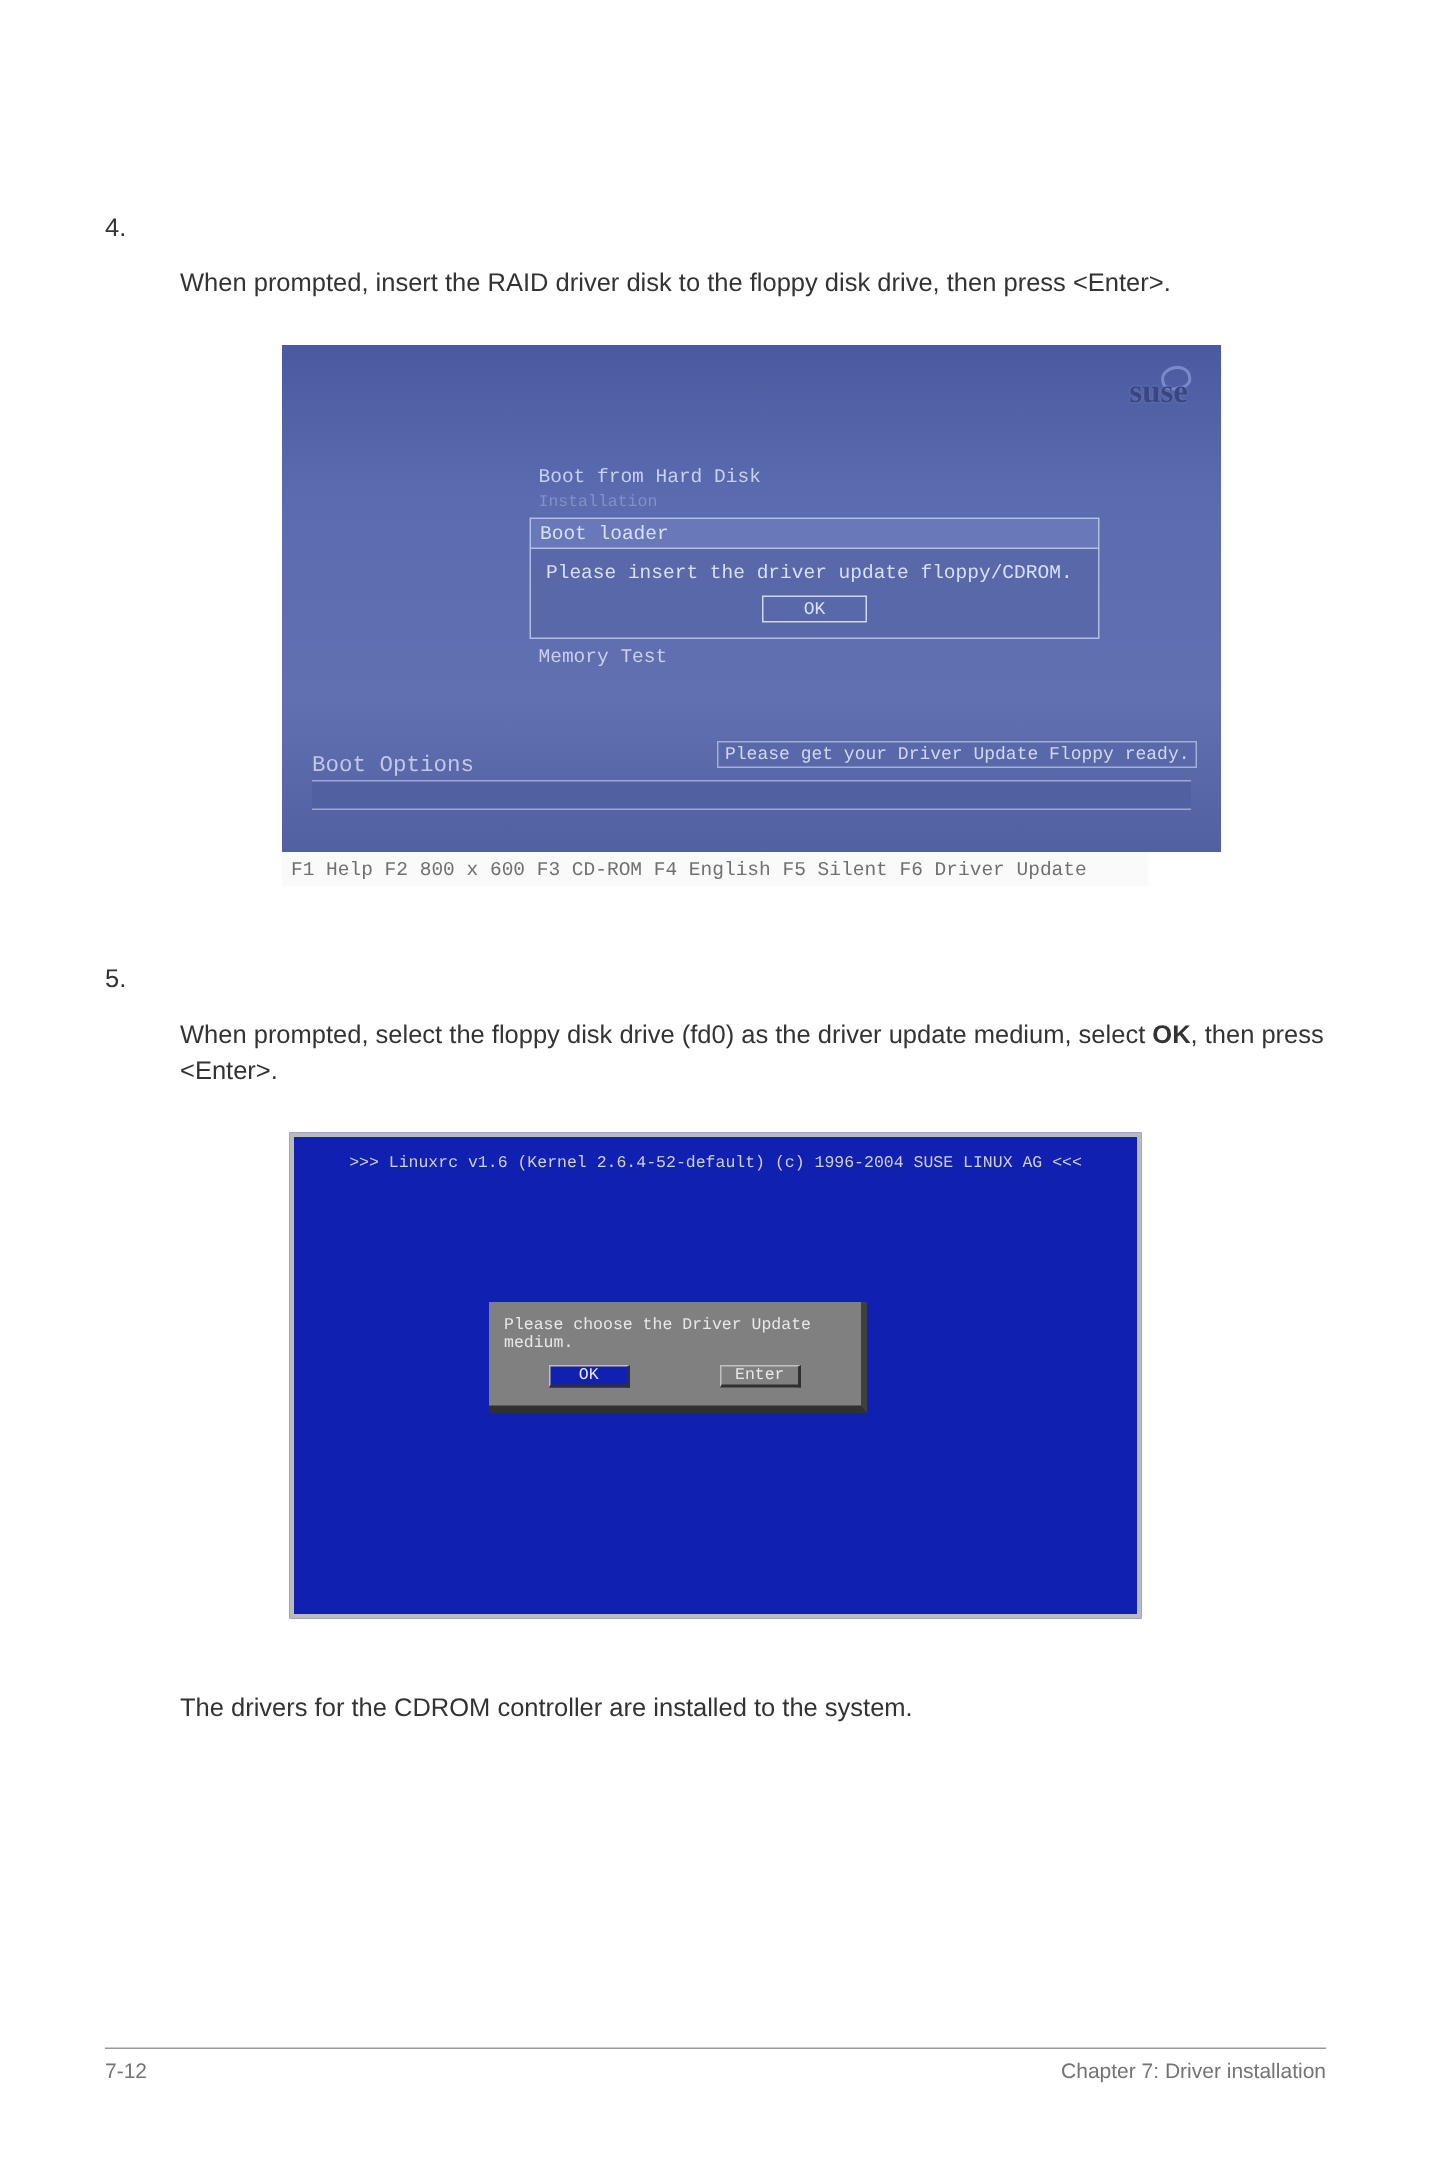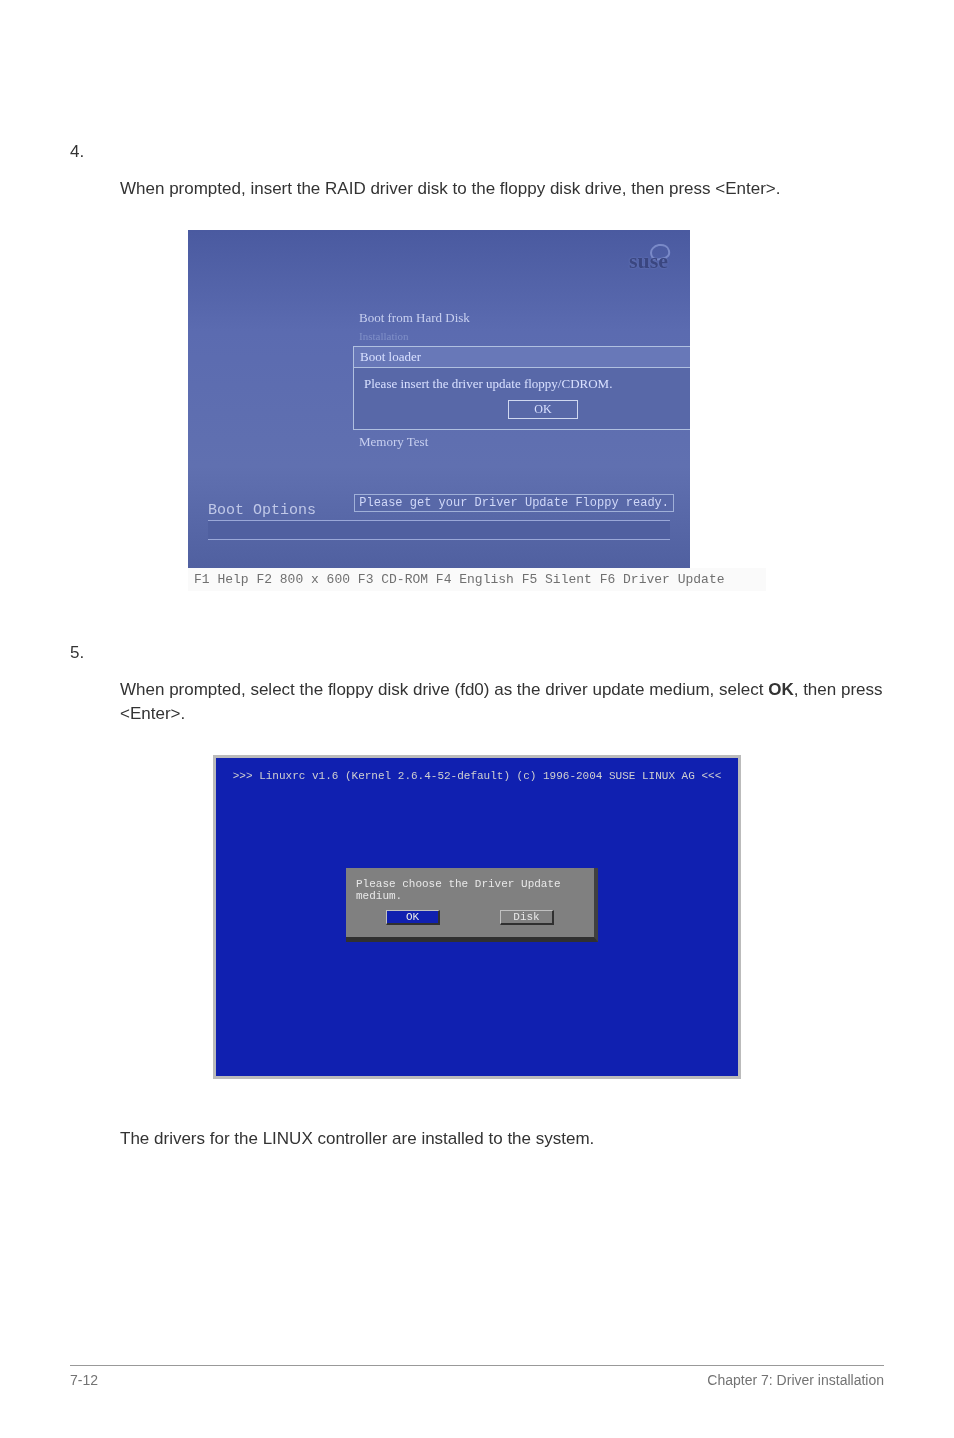--- a/index.html
+++ b/index.html
@@ -27,21 +27,21 @@
   .instruction .txt {
     flex: 1;
     margin-top: 37px;
   }
   
   .fig1-outer {
     width: 578px;
     margin: 0 auto 50px auto;
   }
   .fig1 {
-    width: 502px;
+    width: 626px;
     height: 338px;
     background: linear-gradient(to bottom, #4a5aa0 0%, #5b6bb0 30%, #6070b0 70%, #5060a0 100%);
     position: relative;
     overflow: hidden;
   }
   .suse-logo {
     position: absolute;
     top: 18px;
     right: 22px;
     font-family: serif;
@@ -58,21 +58,21 @@
     height: 16px;
     border: 2px solid #7a8ac8;
     border-radius: 50% 50% 40% 40%;
     transform: rotate(-10deg);
   }
   .boot-menu {
     position: absolute;
     top: 78px;
     left: 165px;
     width: 380px;
-    font-family: Liberation Serif, serif;
+    font-family: Liberation Mono, monospace;
     font-size: 13px;
     color: #c8d0f0;
   }
   .boot-item-plain { padding: 2px 6px; }
   .boot-item-faded { padding: 2px 6px; color: #8090c8; font-size: 11px;}
   .boot-loader-box {
     border: 1px solid #b0c0e0;
     background: #5868a8;
     margin-top: 2px;
   }
@@ -129,21 +129,21 @@
   }
   .fkeys {
     font-family: "Courier New", monospace;
     font-size: 13px;
     color: #707070;
     padding: 4px 6px;
     background: #fafafa;
   }
   
   .fig2 {
-    width: 528px;
+    width: 568px;
     height: 324px;
     margin: 0 auto 50px auto;
     background: #1020b0;
     position: relative;
     border: 3px solid #bbb;
     font-family: "Courier New", monospace;
   }
   .fig2-header {
     color: #d0d0d0;
     text-align: center;
@@ -254,25 +254,25 @@
       <span>When prompted, select the floppy disk drive (fd0) as the driver update medium, select </span><b>OK</b><span>, then press &lt;Enter&gt;.</span>
     </div>
   </div>
 
   <div class="fig2">
     <div class="fig2-header">&gt;&gt;&gt; Linuxrc v1.6 (Kernel 2.6.4-52-default) (c) 1996-2004 SUSE LINUX AG &lt;&lt;&lt;</div>
     <div class="fig2-box">
       <div class="fig2-prompt">Please choose the Driver Update medium.</div>
       <div class="fig2-btns">
         <div class="fig2-btn primary">OK</div>
-        <div class="fig2-btn">Disk</div>
+        <div class="fig2-btn">Enter</div>
       </div>
     </div>
   </div>
 
-  <div class="closing">The drivers for the LINUX controller are installed to the system.</div>
+  <div class="closing">The drivers for the CDROM controller are installed to the system.</div>
 
 </div>
 
 <div class="footer">
   <div>7-12</div>
   <div>Chapter 7: Driver installation</div>
 </div>
 
 </body></html>

